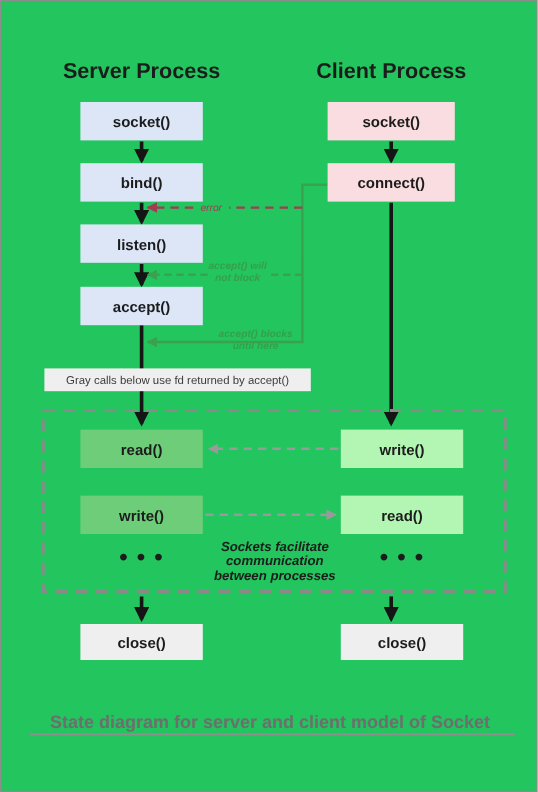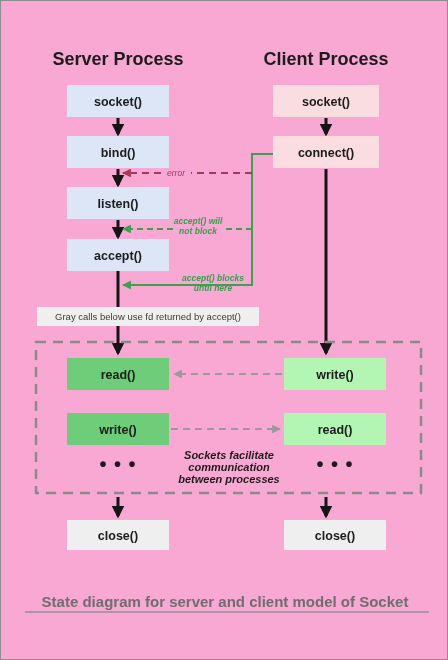--- a/index.html
+++ b/index.html
@@ -7,21 +7,21 @@
     padding: 0;
     background: #ffffff;
   }
   body {
     font-family: "Liberation Sans", sans-serif;
   }
   #page {
     position: relative;
     width: 448px;
     height: 660px;
-    background: #f9a8d4;
+    background: #22c55e;
     box-sizing: border-box;
     border: 1px solid #8d8d8d;
     overflow: hidden;
   }
   #diagram-svg {
     position: absolute;
     left: 0;
     top: 0;
     width: 448px;
     height: 660px;

